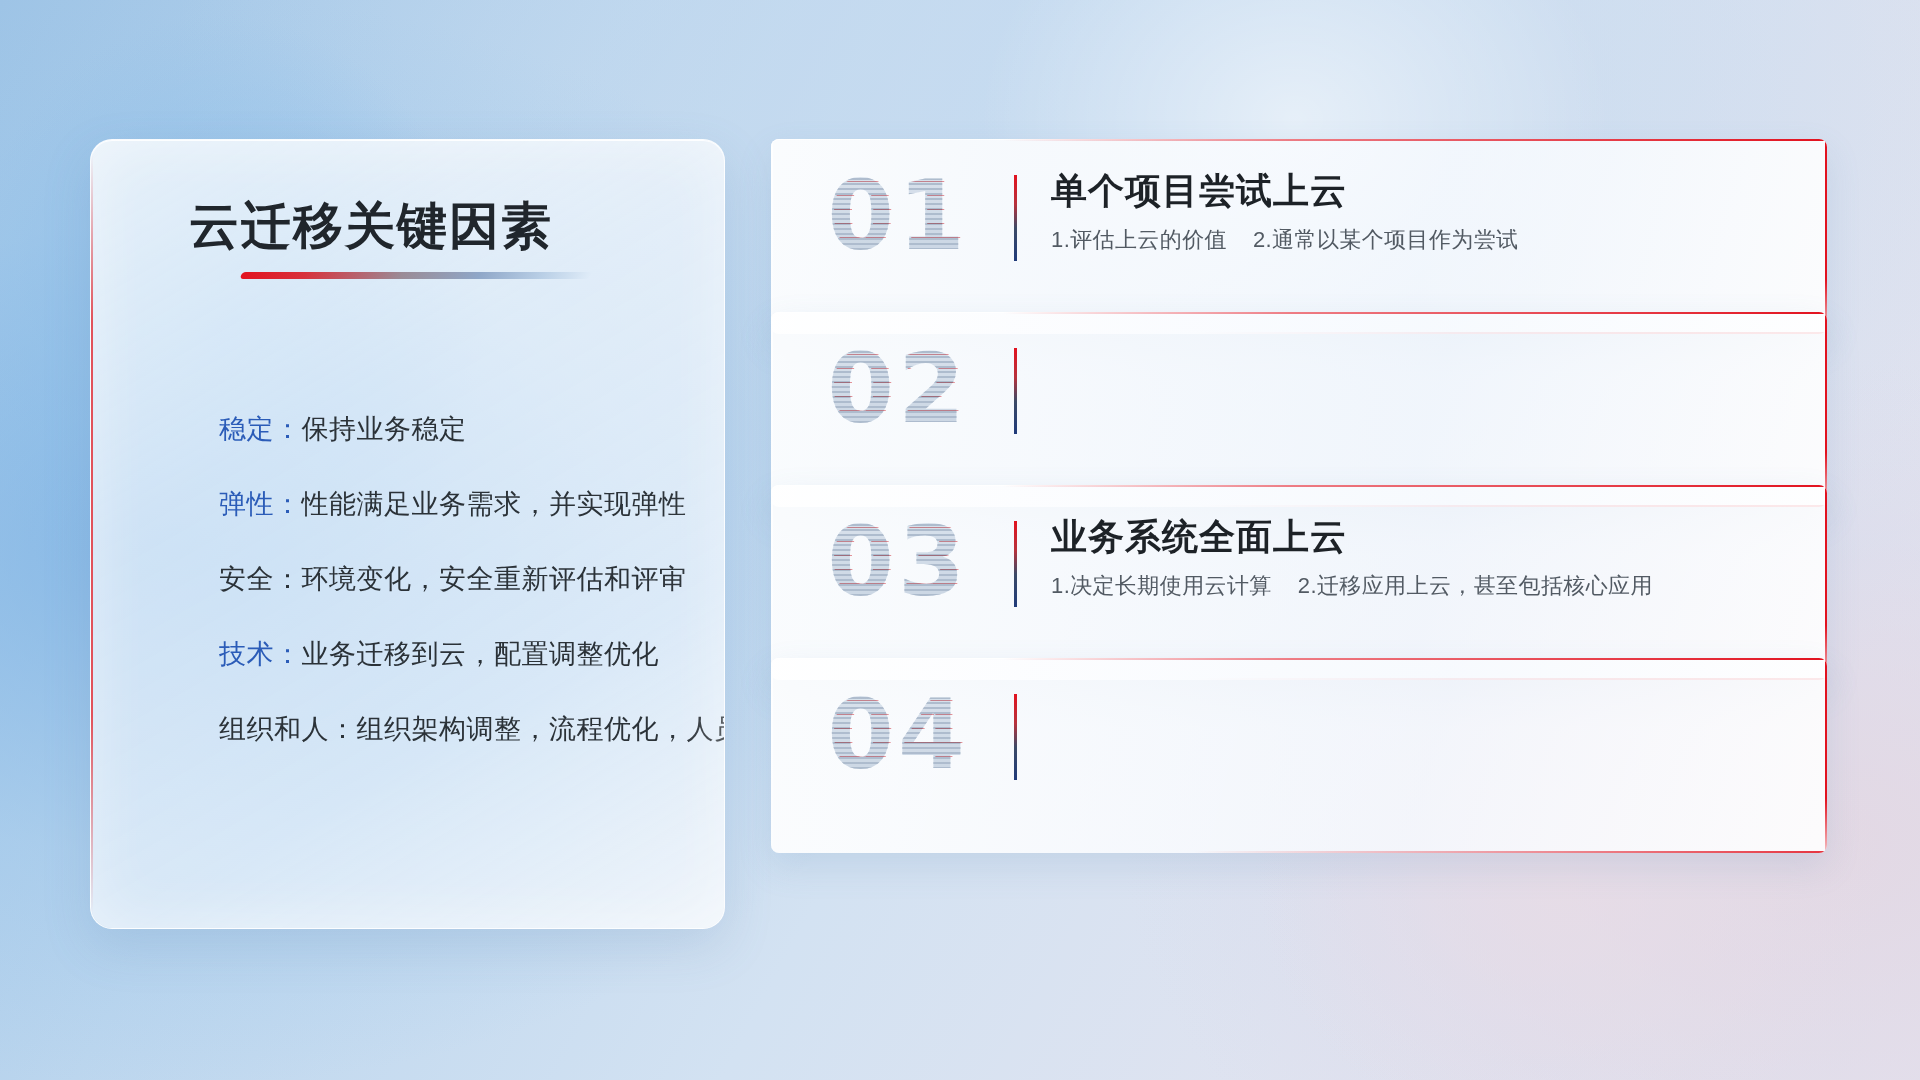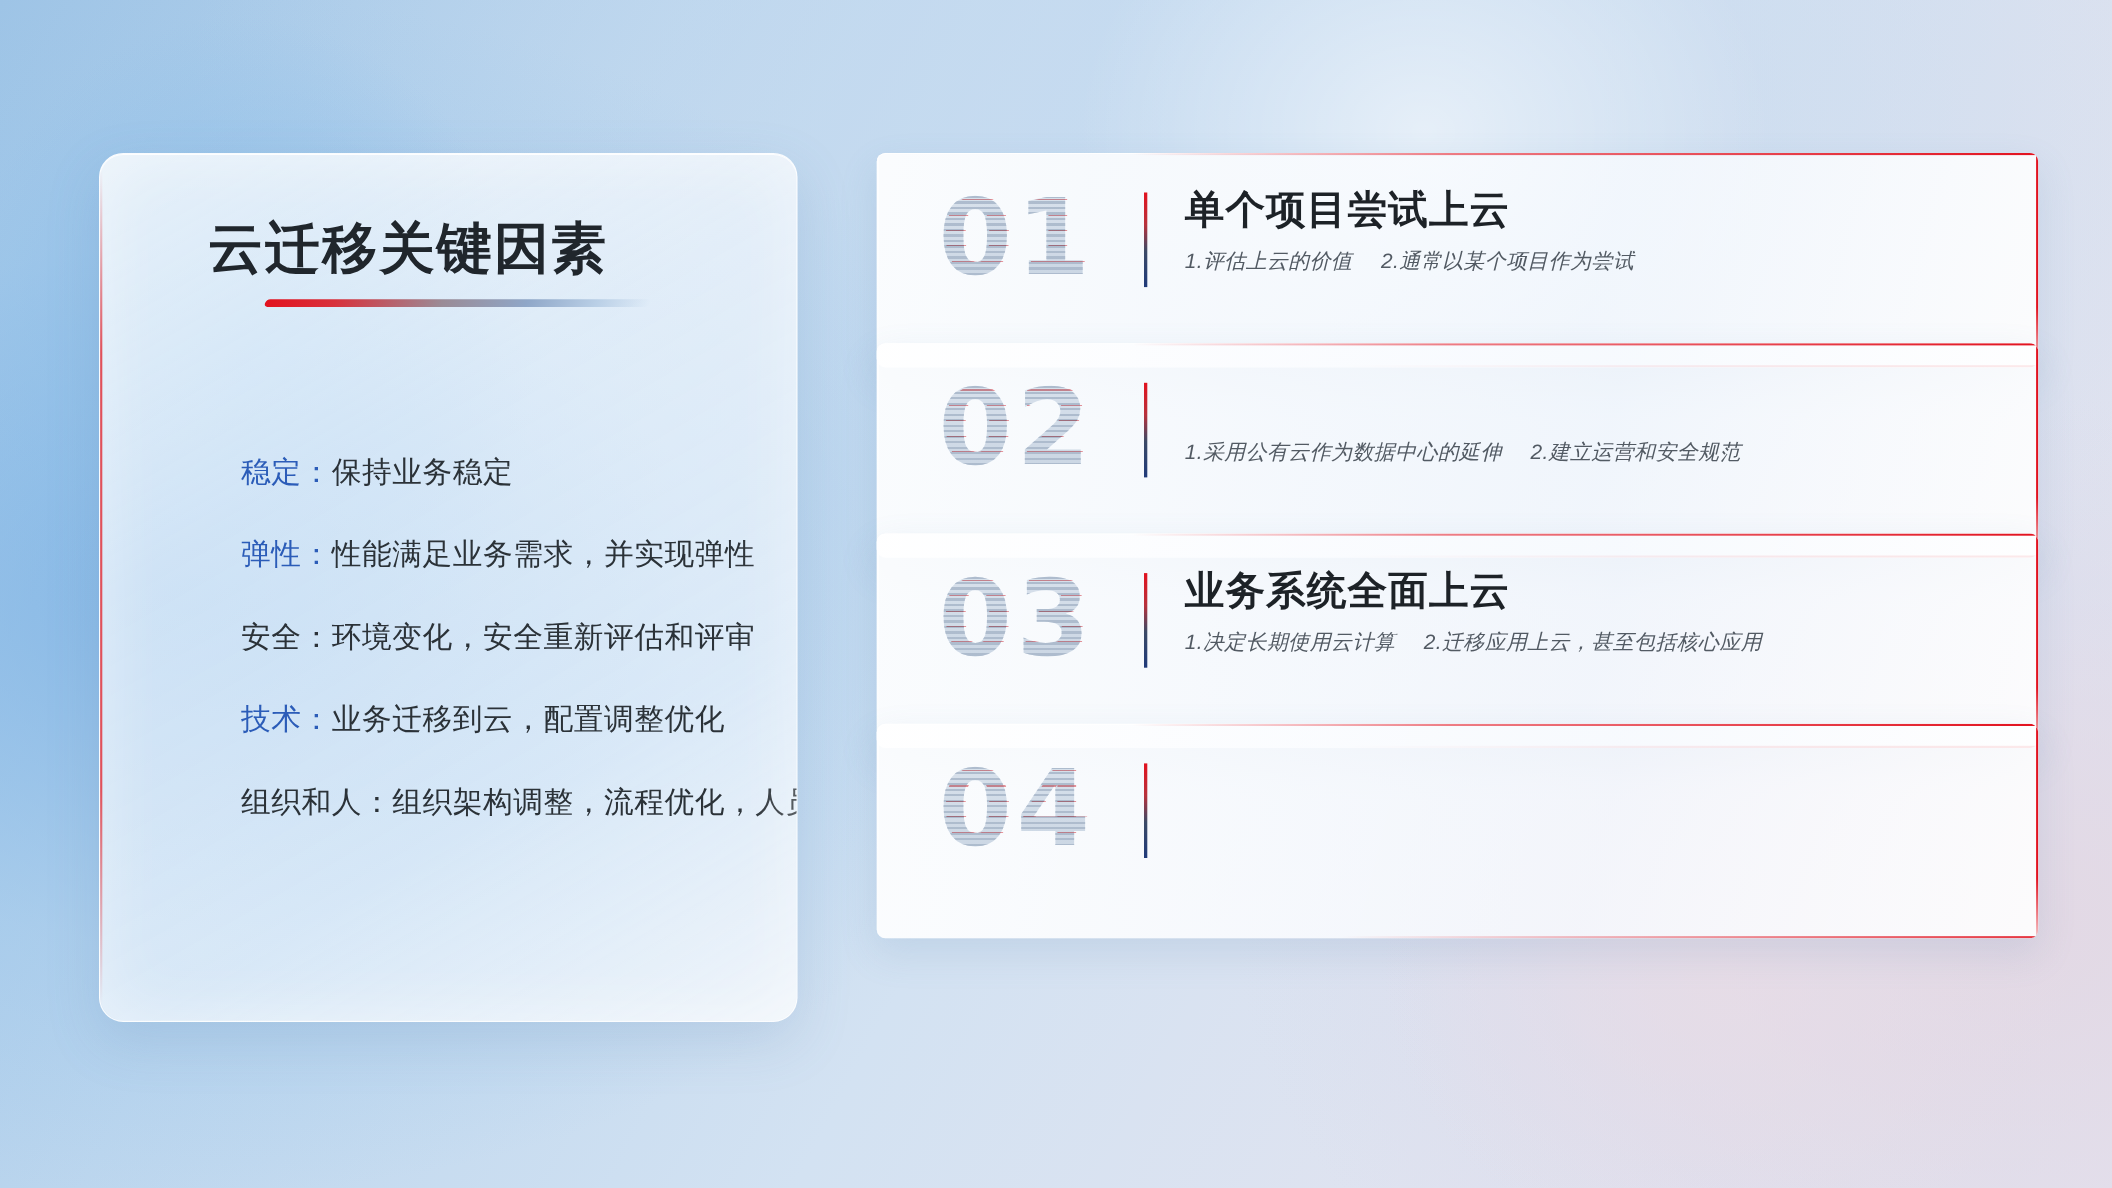--- a/index.html
+++ b/index.html
@@ -58,21 +58,21 @@
   .factor{
     font-size:27px;line-height:75px;color:#2b3238;white-space:nowrap;letter-spacing:0.5px;
   }
   .factor .k{font-weight:normal;}
   .factor.accent .k{color:#2b5cb8;}
   .factor.plain .k{color:#2b3238;}
   .factor .v{color:#2b3238;}
 
   
   .step-card{
-    position:absolute;left:797px;width:1056px;height:195px;
+    position:absolute;left:771px;width:1056px;height:195px;
     border-radius:8px;
     background:linear-gradient(104deg, rgba(255,255,255,0.92) 0%, rgba(252,253,255,0.86) 30%, rgba(248,251,255,0.8) 62%, rgba(255,255,255,0.9) 100%);
     box-shadow:0 14px 34px rgba(95,135,180,0.16), inset 0 1px 0 rgba(255,255,255,0.95);
     overflow:hidden;
   }
   .step-card .edge-top{
     position:absolute;right:0;top:0;height:2px;width:78%;
     background:linear-gradient(90deg, rgba(226,18,31,0) 0%, rgba(226,18,31,0.55) 35%, #e2121f 100%);
   }
   .step-card .edge-right{
@@ -114,21 +114,21 @@
   .step-bar{
     position:absolute;left:243px;top:36px;width:3px;height:86px;
     background:linear-gradient(180deg,#e2121f 0%, #b8323c 34%, #3c4a66 62%, #1f3a7a 100%);
   }
   .step-title{
     position:absolute;left:280px;top:28px;
     font-size:36px;font-weight:bold;color:#1d2227;letter-spacing:1px;white-space:nowrap;
   }
   .step-sub{
     position:absolute;left:280px;top:86px;
-    font-size:19px;color:#525a63;letter-spacing:0.4px;white-space:nowrap;font-style:italic;
+    font-size:22px;color:#525a63;letter-spacing:0.4px;white-space:nowrap;
   }
   .step-sub .gap{display:inline-block;width:26px;}
 </style>
 </head>
 <body>
 
 <div id="bg">
   <div id="bgGlow1"></div>
   <div id="bgGlow2"></div>
   <div id="bgGlow3"></div>
@@ -161,21 +161,20 @@
         <div class="step-sub"><span>1.评估上云的价值</span><span class="gap"></span><span>2.通常以某个项目作为尝试</span></div>
       </div>
       <div class="step-card" style="top: 312px;">
         <div class="edge-top"></div>
         <div class="edge-right"></div>
         <div class="edge-bottom"></div>
         <div class="edge-left"></div>
         <div class="step-num">02</div>
         <div class="step-num-glitch">02</div>
         <div class="step-bar"></div>
-        <div class="step-sub"><span>1.采用公有云作为数据中心的延伸</span><span class="gap"></span><span>2.建立运营和安全规范</span></div>
       </div>
       <div class="step-card" style="top: 485px;">
         <div class="edge-top"></div>
         <div class="edge-right"></div>
         <div class="edge-bottom"></div>
         <div class="edge-left"></div>
         <div class="step-num">03</div>
         <div class="step-num-glitch">03</div>
         <div class="step-bar"></div>
         <div class="step-title">业务系统全面上云</div>

